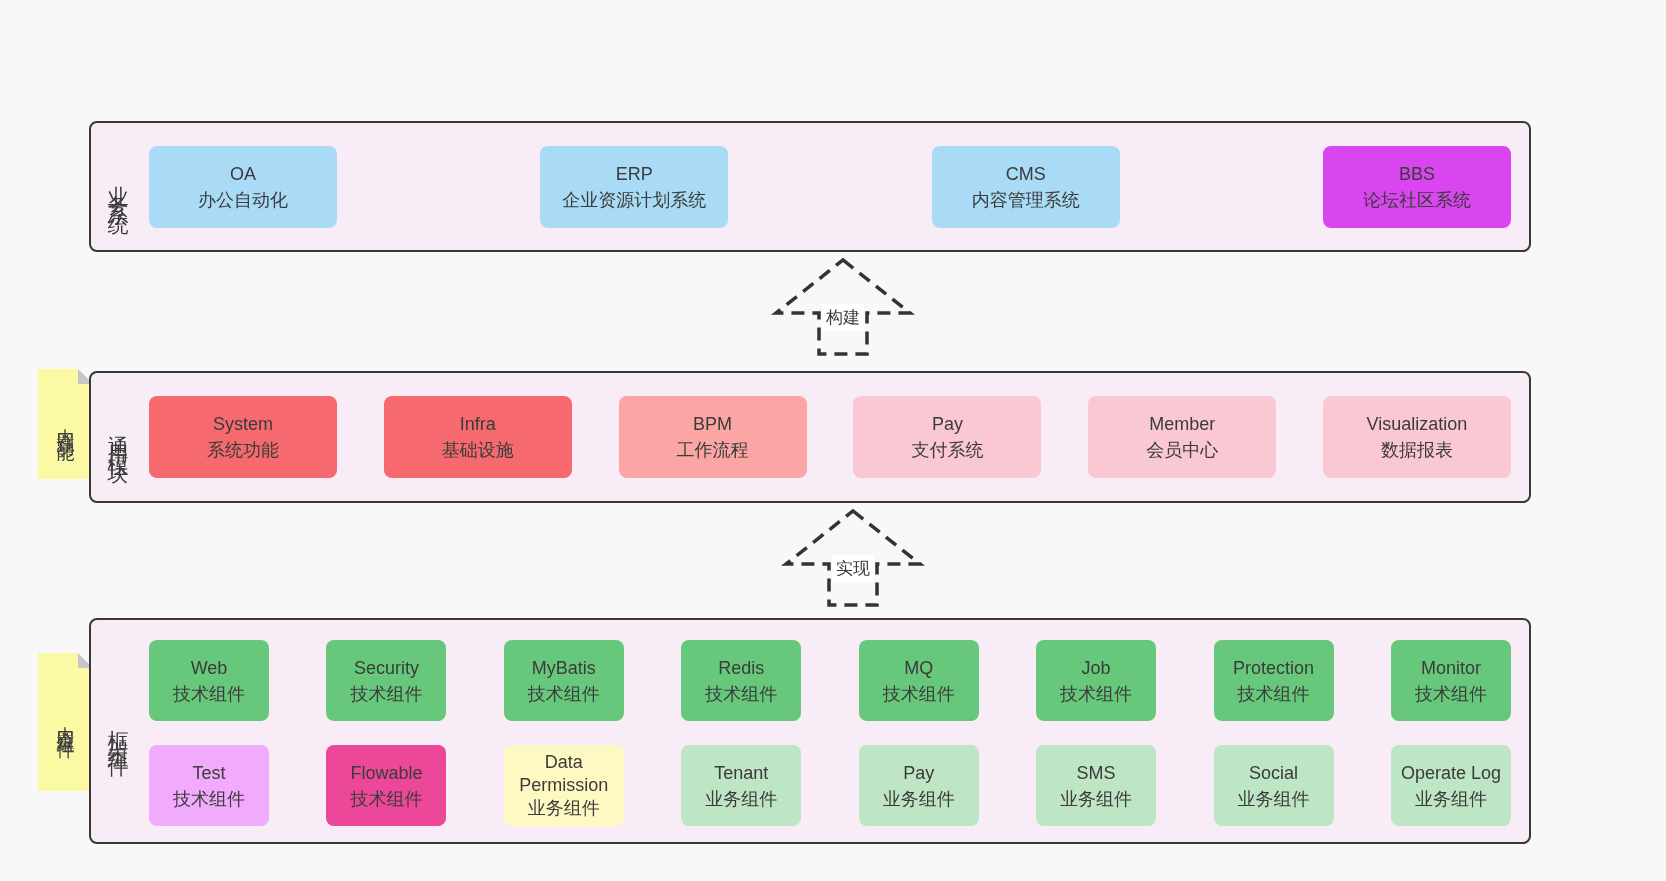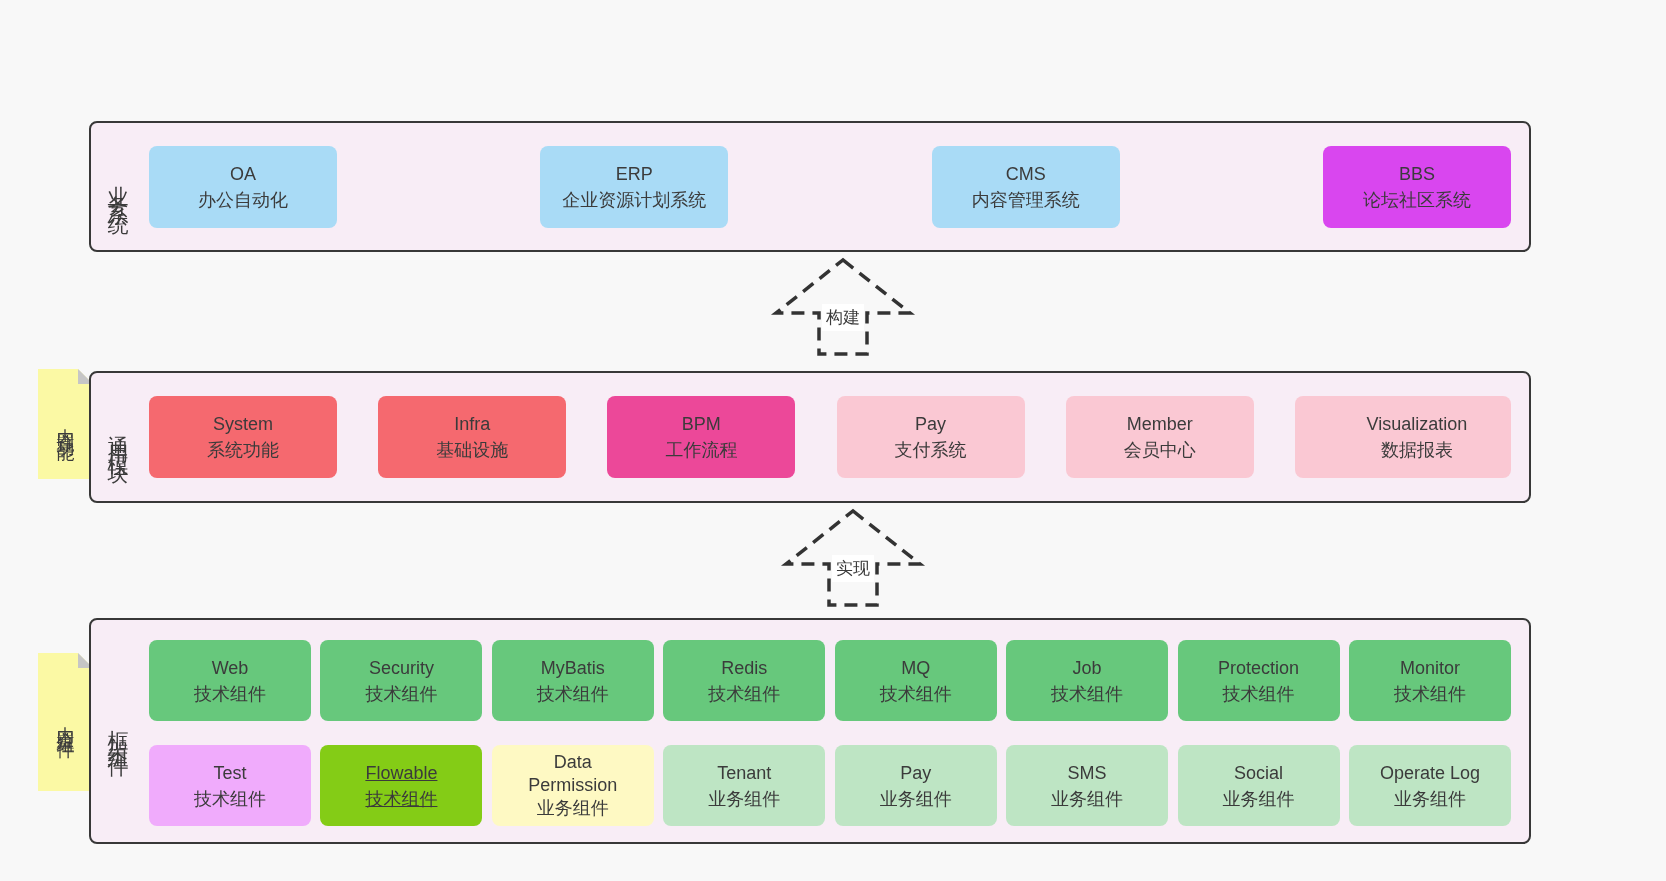--- a/index.html
+++ b/index.html
@@ -26,21 +26,21 @@
   }
   .row-mid{top:50%;transform:translateY(-50%);}
   #band3 .row1{top:20px;}
   #band3 .row2{top:125px;}
   .box{
     height:82px;border-radius:8px;
     display:flex;flex-direction:column;align-items:center;justify-content:center;
     text-align:center;font-size:18px;line-height:26px;
   }
   .w6{width:188px;}
-  .w8{width:162px;height:81px;}
+  .w8{width:120px;height:81px;}
   .box.wrap{line-height:23px;}
   .box.wrap .t{max-width:108px;}
   .sticky{
     position:absolute;left:38px;width:55px;z-index:1;
     display:flex;align-items:center;justify-content:center;
     clip-path:polygon(0 0, calc(100% - 15px) 0, 100% 15px, 100% 100%, 0 100%);
   }
   #sticky1{top:369px;height:110px;}
   #sticky2{top:653px;height:138px;}
   .sticky::after{
@@ -100,33 +100,33 @@
   <div class="band-label">通用模块</div>
   <div class="box-row row-mid">
     <div class="box w6" style="background: rgb(245, 105, 111);">
       <div class="t">System</div>
       <div class="s">系统功能</div>
     </div>
     <div class="box w6" style="background: rgb(245, 105, 111);">
       <div class="t">Infra</div>
       <div class="s">基础设施</div>
     </div>
-    <div class="box w6" style="background: #ec4899; align-items: center;">
+    <div class="box w6" style="background: #fca5a5; align-items: center;">
       <div class="t">BPM</div>
       <div class="s">工作流程</div>
     </div>
     <div class="box w6" style="background: rgb(250, 200, 211);">
       <div class="t">Pay</div>
       <div class="s">支付系统</div>
     </div>
     <div class="box w6" style="background: rgb(250, 200, 211);">
       <div class="t">Member</div>
       <div class="s">会员中心</div>
     </div>
-    <div class="box w6" style="background: rgb(250, 200, 211); padding-left: 28px;">
+    <div class="box w6" style="background: rgb(250, 200, 211);">
       <div class="t">Visualization</div>
       <div class="s">数据报表</div>
     </div>
   </div>
 </section>
 
 <div class="arrow" id="arrow2">
   <svg viewBox="0 0 170 100">
     <polygon points="85,3 152,56 109,56 109,97 61,97 61,56 18,56" fill="#f8f8f8" stroke-width="3.5" stroke-dasharray="13 8" stroke="#333333"></polygon>
   </svg>
@@ -171,21 +171,21 @@
     <div class="box w8" style="background: rgb(103, 200, 124);">
       <div class="t">Monitor</div>
       <div class="s">技术组件</div>
     </div>
   </div>
   <div class="box-row row2">
     <div class="box w8" style="background: #f0abfc;">
       <div class="t">Test</div>
       <div class="s">技术组件</div>
     </div>
-    <div class="box w8" style="background: #84cc16; text-decoration: underline;">
+    <div class="box w8" style="background: #ec4899;">
       <div class="t">Flowable</div>
       <div class="s">技术组件</div>
     </div>
     <div class="box w8 wrap" style="background: #fef9c3;">
       <div class="t">Data Permission</div>
       <div class="s">业务组件</div>
     </div>
     <div class="box w8" style="background: rgb(190, 229, 196);">
       <div class="t">Tenant</div>
       <div class="s">业务组件</div>

